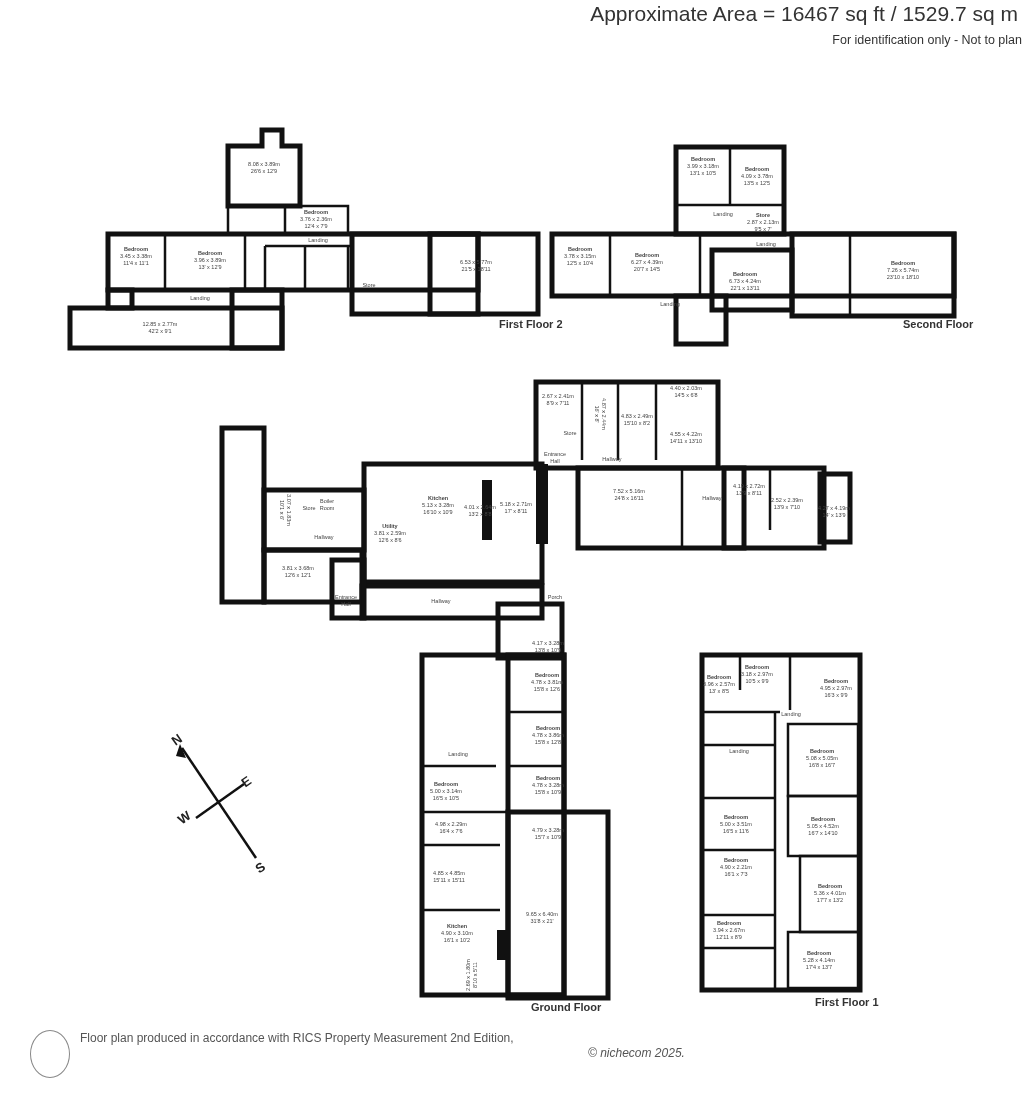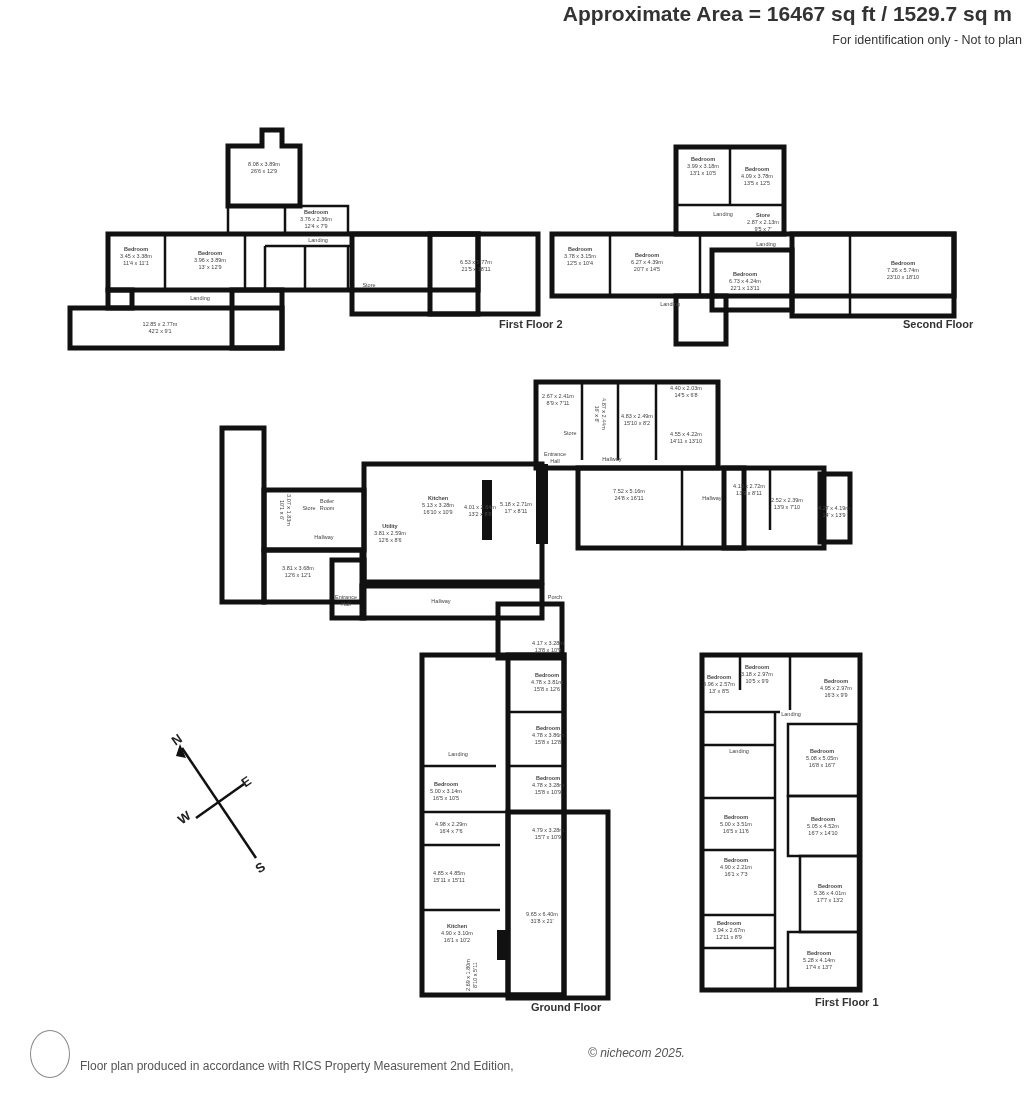--- a/index.html
+++ b/index.html
@@ -1,27 +1,27 @@
 <!DOCTYPE html>
 <html><head>
 <meta charset="utf-8">
 <style>
   html,body{margin:0;padding:0;background:#fff;}
   body{width:1024px;height:1104px;position:relative;overflow:hidden;font-family:"Liberation Sans",sans-serif;color:#222;}
-  .title{position:absolute;right:12px;top:2px;font-size:21px;color:#333;white-space:nowrap;font-weight:bold;}
+  .title{position:absolute;right:6px;top:2px;font-size:21px;color:#333;white-space:nowrap;}
   .subtitle{position:absolute;right:2px;top:33px;font-size:12.5px;color:#333;white-space:nowrap;}
   svg.plan{position:absolute;left:0;top:0;}
   .w{fill:none;stroke:#111;stroke-width:5;}
   .wt{fill:none;stroke:#111;stroke-width:2.5;}
   .blk{fill:#111;}
   .lbl{position:absolute;font-size:5.5px;line-height:7px;color:#444;text-align:center;white-space:nowrap;transform:translate(-50%,-50%);}
   .lbl b{font-weight:bold;display:block;}
   .floor{position:absolute;font-size:11px;font-weight:bold;color:#333;white-space:nowrap;margin-left:23px;}
   .compass-l{position:absolute;font-size:13px;font-weight:bold;color:#222;}
-  .footer{position:absolute;left:80px;top:1030px;font-size:12px;line-height:16px;color:#555;margin-top:28px;}
+  .footer{position:absolute;left:80px;top:1030px;font-size:12px;line-height:16px;color:#555;}
   .footer .line{white-space:nowrap;}
   .copy{position:absolute;left:588px;top:1046px;font-size:12px;color:#555;white-space:nowrap;font-style:italic;}
   .infoicon{position:absolute;left:30px;top:1030px;width:38px;height:46px;border:1.5px solid #888;border-radius:50%;}
 </style>
 </head>
 <body>
 
 <div class="title">Approximate Area = 16467 sq ft / 1529.7 sq m</div>
 <div class="subtitle">For identification only - Not to plan</div>
 

